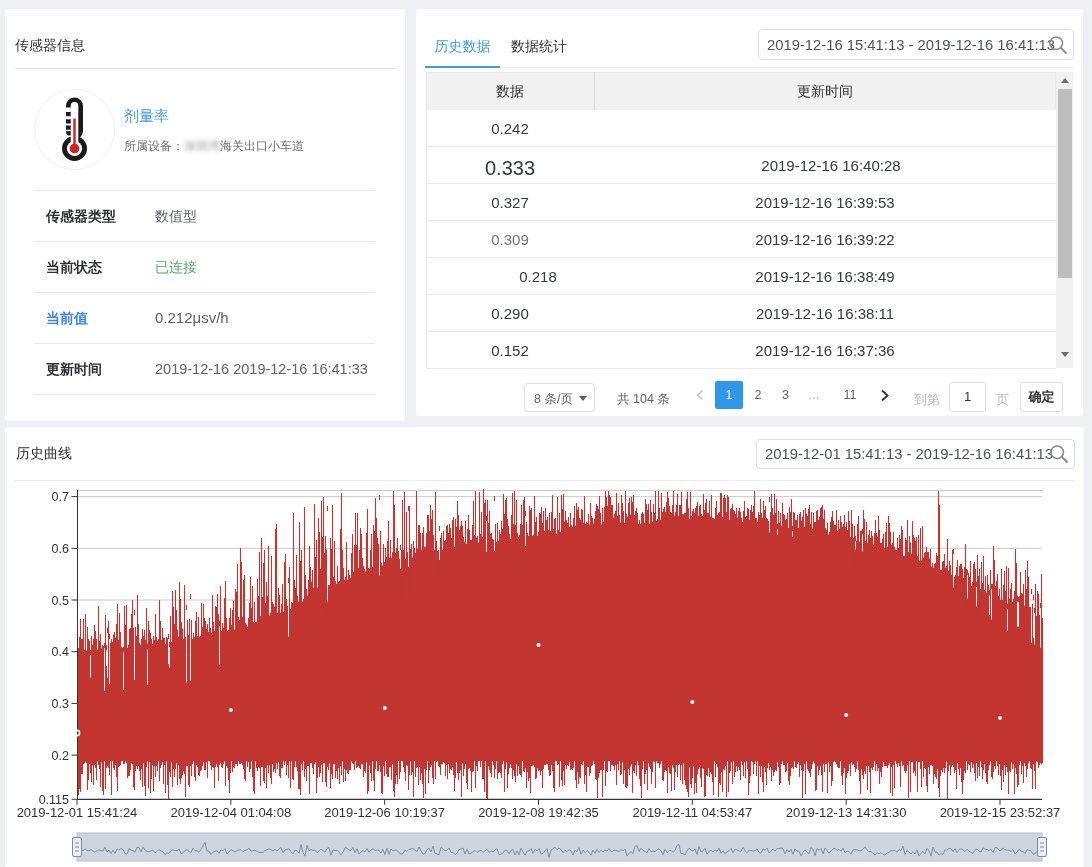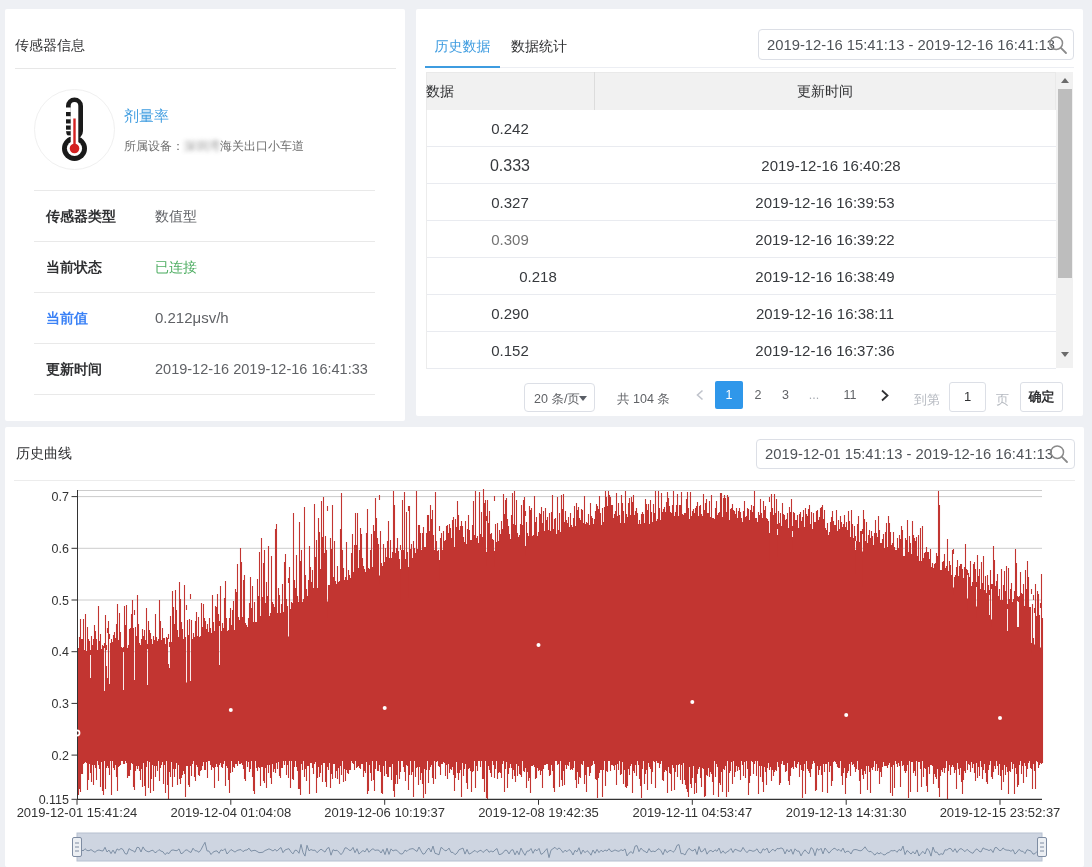--- a/index.html
+++ b/index.html
@@ -66,27 +66,27 @@
   <div class="inp" style="left:342px;top:20px;width:316px;height:31px;">
     <span>2019-12-16 15:41:13 - 2019-12-16 16:41:13</span>
     <svg width="22" height="22" viewBox="0 0 22 22" fill="none">
       <circle cx="9.2" cy="9.2" r="6.3" stroke="#8a8a8a" stroke-width="1.5"></circle>
       <path d="M13.9 13.9 L19 19" stroke="#8a8a8a" stroke-width="1.8" stroke-linecap="round"></path>
     </svg>
   </div>
 
   <div class="abs" style="left:10px;top:63px;width:630px;height:38px;background:#f1f1f1;border:1px solid #e9e9e9;border-bottom:none;"></div>
   <div class="abs" style="left:178px;top:63px;width:1px;height:38px;background:#dcdcdc;"></div>
-  <div class="abs" style="left:10px;top:74px;width:168px;font-size:14px;color:#303133;">数据</div>
+  <div class="abs" style="left:10px;top:74px;width:168px;text-align:center;font-size:14px;color:#303133;">数据</div>
   <div class="abs" style="left:178px;top:74px;width:462px;text-align:center;font-size:14px;color:#303133;">更新时间</div>
 
   <div class="abs" style="left:10px;top:101px;width:630px;height:37px;border-bottom:1px solid #e9ebf0;"></div>
   <div class="abs" style="left:10px;top:111px;width:168px;text-align:center;font-size:15px;color:#36393d;">0.242</div>
   <div class="abs" style="left:10px;top:138px;width:630px;height:37px;border-bottom:1px solid #e9ebf0;"></div>
-  <div class="abs" style="left:10px;top:148px;width:168px;text-align:center;font-size:16px;color:#36393d;">0.333</div>
+  <div class="abs" style="left:10px;top:148px;width:168px;text-align:center;font-size:20px;color:#36393d;">0.333</div>
   <div class="abs" style="left:184px;top:148px;width:462px;text-align:center;font-size:15px;color:#36393d;">2019-12-16 16:40:28</div>
   <div class="abs" style="left:10px;top:175px;width:630px;height:37px;border-bottom:1px solid #e9ebf0;"></div>
   <div class="abs" style="left:10px;top:185px;width:168px;text-align:center;font-size:15px;color:#36393d;">0.327</div>
   <div class="abs" style="left:178px;top:185px;width:462px;text-align:center;font-size:15px;color:#36393d;">2019-12-16 16:39:53</div>
   <div class="abs" style="left:10px;top:212px;width:630px;height:37px;border-bottom:1px solid #e9ebf0;"></div>
   <div class="abs" style="left:10px;top:222px;width:168px;text-align:center;font-size:15px;color:#737373;">0.309</div>
   <div class="abs" style="left:178px;top:222px;width:462px;text-align:center;font-size:15px;color:#36393d;">2019-12-16 16:39:22</div>
   <div class="abs" style="left:10px;top:249px;width:630px;height:37px;border-bottom:1px solid #e9ebf0;"></div>
   <div class="abs" style="left:10px;top:259px;width:168px;text-align:center;font-size:15px;color:#36393d;margin-left:28px;">0.218</div>
   <div class="abs" style="left:178px;top:259px;width:462px;text-align:center;font-size:15px;color:#36393d;">2019-12-16 16:38:49</div>
@@ -98,21 +98,21 @@
   <div class="abs" style="left:178px;top:333px;width:462px;text-align:center;font-size:15px;color:#36393d;">2019-12-16 16:37:36</div>
 
   <div class="abs" style="left:10px;top:101px;width:630px;height:259px;border-left:1px solid #ececec;"></div>
 
   <div class="abs" style="left:640px;top:63px;width:17px;height:296px;background:#f1f1f1;"></div>
   <div class="abs" style="left:645px;top:69px;width:0;height:0;border-left:4px solid transparent;border-right:4px solid transparent;border-bottom:5px solid #6b6b6b;"></div>
   <div class="abs" style="left:645px;top:343px;width:0;height:0;border-left:4px solid transparent;border-right:4px solid transparent;border-top:5px solid #6b6b6b;"></div>
   <div class="abs" style="left:641.5px;top:80px;width:14px;height:189px;background:#bdbdbd;"></div>
 
   <div class="abs" style="left:108px;top:374px;width:71px;height:29px;border:1px solid #dcdfe6;border-radius:4px;">
-    <span style="position:absolute;left:9px;top:7px;font-size:12.5px;color:#606266;">20 条/页</span>
+    <span style="position:absolute;left:9px;top:7px;font-size:12.5px;color:#606266;">8 条/页</span>
     <span style="position:absolute;right:7px;top:12px;width:0;height:0;border-left:4px solid transparent;border-right:4px solid transparent;border-top:5.5px solid #5a5e66;"></span>
   </div>
   <div class="abs" style="left:201px;top:382px;font-size:12.5px;color:#606266;">共 104 条</div>
   <div class="pbtn" style="left:270px;width:28px;background:#fff;">
     <svg width="10" height="12" viewBox="0 0 10 12">
           <path d="M7.5 1.5 L2.5 6 L7.5 10.5" stroke="#c0c4cc" stroke-width="1.6" fill="none"></path>
         </svg>
   </div>
   <div class="pbtn" style="left:299px;width:28px;background:#2f97ea;color:#fff;">1</div>
   <div class="pbtn" style="left:328px;width:28px;">2</div>

